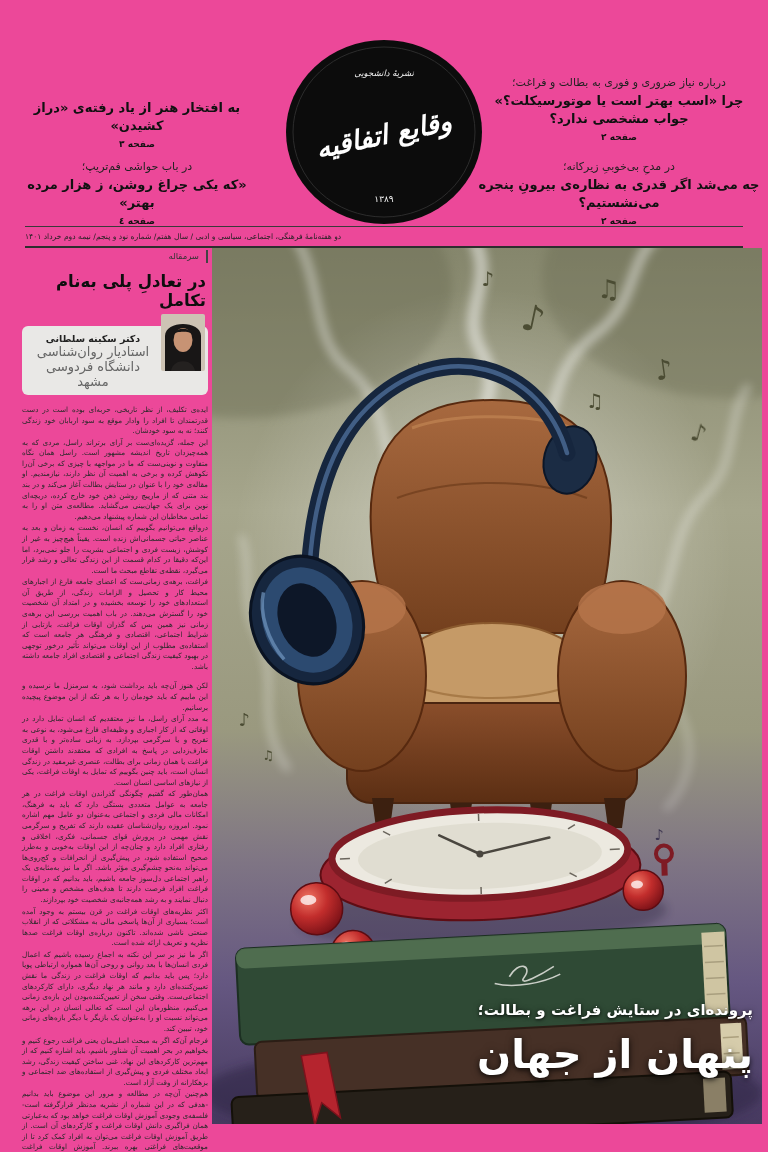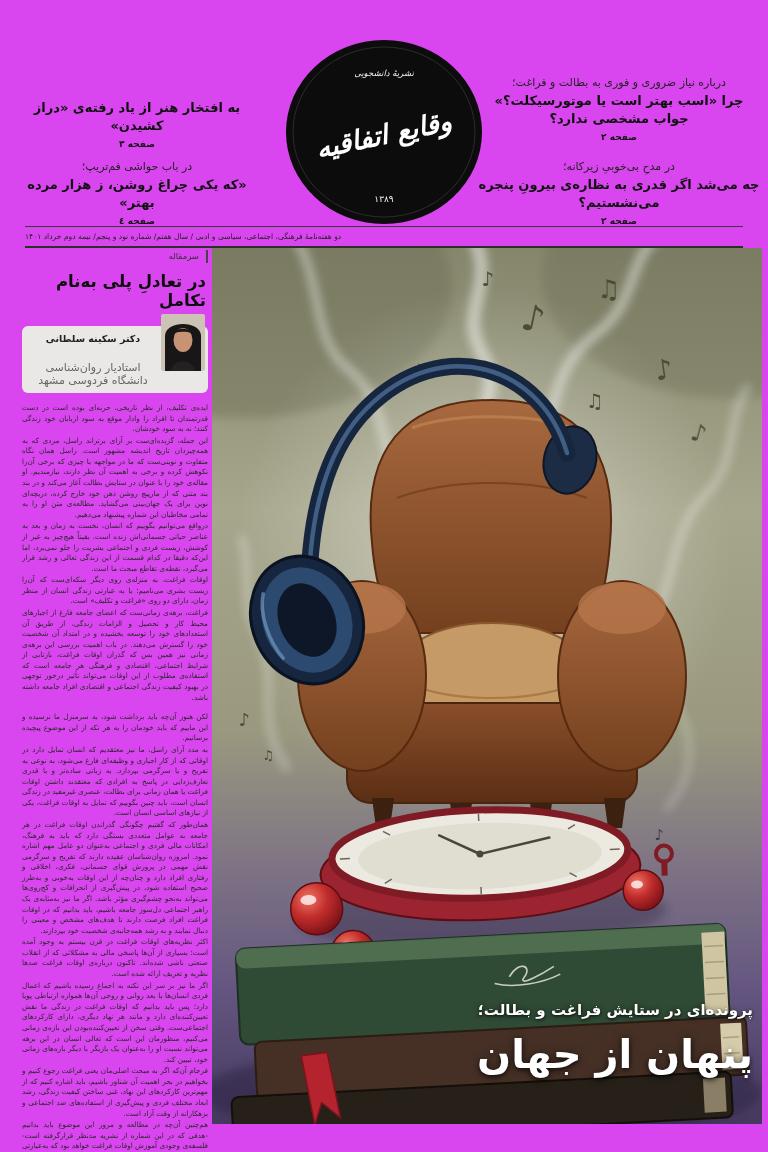--- a/index.html
+++ b/index.html
@@ -1,16 +1,16 @@
 <!DOCTYPE html>
 <html dir="rtl" lang="fa"><head>
 <meta charset="utf-8">
 <style>
   html,body{margin:0;padding:0;background:#fff;}
-  .page{position:relative;width:768px;height:1152px;background:#d946ef;overflow:hidden;
+  .page{position:relative;width:768px;height:1152px;background:#ec4899;overflow:hidden;
         font-family:"DejaVu Sans",sans-serif;direction:rtl;color:#1a1a1a;}
   
   .head-block{position:absolute;text-align:center;}
   .kicker{font-size:11px;color:#222;margin-bottom:3px;text-align:center;}
   .hl{font-size:13px;font-weight:bold;line-height:1.4;color:#111;}
   .pageno{font-size:9px;font-weight:bold;margin-top:4px;color:#111;}
   #head-right-top{top:76px;right:14px;width:270px;}
   #head-right-bottom{top:160px;right:4px;width:290px;}
   #head-left-top{top:99px;left:8px;width:258px;}
   #head-left-bottom{top:160px;left:8px;width:258px;}
@@ -20,21 +20,21 @@
     border-top:1px solid #3a3a3a;border-bottom:2px solid #2e2e2e;
     line-height:19px;text-align:left;font-size:7.6px;color:#222;}
   
   #article{position:absolute;top:250px;left:22px;width:186px;}
   .section-label{text-align:right;font-size:8.5px;color:#333;height:15px;}
   .section-label span{border-right:2px solid #444;padding-right:7px;display:inline-block;line-height:13px;}
   .article-title{font-size:16.5px;font-weight:bold;text-align:right;margin:7px 2px 4px 0;color:#0e0e0e;}
   .author-box{position:relative;background:#e9e8e6;border-radius:6px;margin:16px 0 10px;
     min-height:34px;padding:7px 52px 6px 8px;text-align:center;}
   .author-name{font-size:9.5px;font-weight:bold;color:#222;}
-  .author-affil{font-size:11px;color:#666;margin-top:17px;}
+  .author-affil{font-size:13px;color:#666;margin-top:0;}
   .author-photo{position:absolute;top:-12px;right:3px;width:44px;height:57px;border-radius:2px;overflow:hidden;}
   .body-text p{margin:0 0 1px;font-size:7.25px;line-height:1.46;text-align:justify;color:#2a2a2a;}
   .body-text p.gap-before{margin-top:9px;}
   
   #illustration{position:absolute;top:248px;left:212px;width:550px;height:876px;overflow:hidden;}
   #illustration svg{display:block;}
   .feature-kicker{position:absolute;right:9px;top:753px;font-size:15px;font-weight:bold;color:#fff;
     text-shadow:0 1px 3px rgba(0,0,0,.75),0 0 6px rgba(0,0,0,.4);}
   .feature-headline{position:absolute;right:9px;top:780px;font-size:40px;font-weight:bold;color:#fff;
     line-height:1.3;text-shadow:0 2px 5px rgba(0,0,0,.65),0 0 10px rgba(0,0,0,.35);}
@@ -93,21 +93,20 @@
           <path d="M10,57 C12,44 32,44 34,57 Z" fill="#242120"></path>
         </svg>
       </div>
       <div class="author-name">دکتر سکینه سلطانی</div>
       <div class="author-affil">استادیار روان‌شناسی دانشگاه فردوسی مشهد</div>
     </div>
     <div class="body-text">
       <p>ایده‌ی تکلیف، از نظر تاریخی، حربه‌ای بوده است در دست قدرتمندان تا افراد را وادار موقع به سود اربابان خود زندگی کنند؛ نه به سود خودشان.</p>
       <p>این جمله، گزیده‌ای‌ست بر آرای برتراند راسل، مردی که به همه‌چیزدان تاریخ اندیشه مشهور است. راسل همان نگاه متفاوت و نوینی‌ست که ما در مواجهه با چیزی که برخی آن‌را نکوهش کرده و برخی به اهمیت آن نظر دارند، نیازمندیم. او مقاله‌ی خود را با عنوان در ستایش بطالت آغاز می‌کند و در بند بند متنی که از مارپیچ روشن ذهن خود خارج کرده، دریچه‌ای نوین برای یک جهان‌بینی می‌گشاید. مطالعه‌ی متن او را به تمامی مخاطبان این شماره پیشنهاد می‌دهیم.</p>
       <p>درواقع می‌توانیم بگوییم که انسان، نخست به زمان و بعد به عناصر حیاتی جسمانی‌اش زنده است. یقیناً هیچ‌چیز به غیر از کوشش، زیست فردی و اجتماعی بشریت را جلو نمی‌برد، اما این‌که دقیقا در کدام قسمت از این زندگی تعالی و رشد قرار می‌گیرد، نقطه‌ی تقاطع مبحث ما است.</p>
-      <p>اوقات فراغت، به منزله‌ی روی دیگر سکه‌ای‌ست که آن‌را زیست بشری می‌نامیم؛ یا به عبارتی زندگی انسان از منظر زمان، دارای دو روی «فراغت و تکلیف» است.</p>
       <p>فراغت، برهه‌ی زمانی‌ست که اعضای جامعه فارغ از اجبارهای محیط کار و تحصیل و الزامات زندگی، از طریق آن استعدادهای خود را توسعه بخشیده و در امتداد آن شخصیت خود را گسترش می‌دهند. در باب اهمیت بررسی این برهه‌ی زمانی نیز همین بس که گذران اوقات فراغت، بازتابی از شرایط اجتماعی، اقتصادی و فرهنگی هر جامعه است که استفاده‌ی مطلوب از این اوقات می‌تواند تأثیر درخور توجهی در بهبود کیفیت زندگی اجتماعی و اقتصادی افراد جامعه داشته باشد.</p>
       <p class="gap-before">لکن هنوز آن‌چه باید برداشت شود، به سرمنزل ما نرسیده و این ماییم که باید خودمان را به هر تکه از این موضوع پیچیده برسانیم.</p>
       <p>به مدد آرای راسل، ما نیز معتقدیم که انسان تمایل دارد در اوقاتی که از کار اجباری و وظیفه‌ای فارغ می‌شود، به نوعی به تفریح و یا سرگرمی بپردازد. به زبانی ساده‌تر و با قدری تعارف‌زدایی در پاسخ به افرادی که معتقدند داشتن اوقات فراغت یا همان زمانی برای بطالت، عنصری غیرمفید در زندگی انسان است، باید چنین بگوییم که تمایل به اوقات فراغت، یکی از نیازهای اساسی انسان است.</p>
       <p>همان‌طور که گفتیم چگونگی گذراندن اوقات فراغت در هر جامعه به عوامل متعددی بستگی دارد که باید به فرهنگ، امکانات مالی فردی و اجتماعی به‌عنوان دو عامل مهم اشاره نمود. امروزه روان‌شناسان عقیده دارند که تفریح و سرگرمی نقش مهمی در پرورش قوای جسمانی، فکری، اخلاقی و رفتاری افراد دارد و چنان‌چه از این اوقات به‌خوبی و به‌طرز صحیح استفاده شود، در پیش‌گیری از انحرافات و کج‌روی‌ها می‌تواند به‌نحو چشم‌گیری مؤثر باشد. اگر ما نیز به‌مثابه‌ی یک راهبر اجتماعی دل‌سوز جامعه باشیم، باید بدانیم که در اوقات فراغت افراد فرصت دارند تا هدف‌های مشخص و معینی را دنبال نمایند و به رشد همه‌جانبه‌ی شخصیت خود بپردازند.</p>
       <p>اکثر نظریه‌های اوقات فراغت در قرن بیستم به وجود آمده است؛ بسیاری از آن‌ها پاسخی مالی به مشکلاتی که از انقلاب صنعتی ناشی شده‌اند. تاکنون درباره‌ی اوقات فراغت صدها نظریه و تعریف ارائه شده است.</p>
       <p>اگر ما نیز بر سر این نکته به اجماع رسیده باشیم که اعمال فردی انسان‌ها با بعد روانی و روحی آن‌ها همواره ارتباطی پویا دارد؛ پس باید بدانیم که اوقات فراغت در زندگی ما نقش تعیین‌کننده‌ای دارد و مانند هر نهاد دیگری، دارای کارکردهای اجتماعی‌ست. وقتی سخن از تعیین‌کننده‌بودن این بازه‌ی زمانی می‌کنیم، منظورمان این است که تعالی انسان در این برهه می‌تواند نسبت او را به‌عنوان یک بازیگر با دیگر بازه‌های زمانی خود، تبیین کند.</p>
       <p>فرجام آن‌که اگر به مبحث اصلی‌مان یعنی فراغت رجوع کنیم و بخواهیم در بحر اهمیت آن شناور باشیم، باید اشاره کنیم که از مهم‌ترین کارکردهای این نهاد، غنی ساختن کیفیت زندگی، رشد ابعاد مختلف فردی و پیش‌گیری از استفاده‌های ضد اجتماعی و بزهکارانه از وقت آزاد است.</p>
       <p>هم‌چنین آن‌چه در مطالعه و مرور این موضوع باید بدانیم -هدفی که در این شماره از نشریه مدنظر قرارگرفته است- فلسفه‌ی وجودی آموزش اوقات فراغت خواهد بود که به‌عبارتی همان فراگیری دانش اوقات فراغت و کارکردهای آن است. از طریق آموزش اوقات فراغت می‌توان به افراد کمک کرد تا از موقعیت‌های فراغتی بهره ببرند. آموزش اوقات فراغت هم‌چنین باعث می‌شود که ما از وقت و توانایی‌های خود آن‌گونه که خود می‌خواهیم و برای‌مان مطلوب است، بهره‌برداری کنیم؛ یعنی به‌موقع استراحت، تفریح، تأمل و کار کنیم و به خویشتن خود نزدیک شویم. در ستایش بطالت باید اشاره داشت که موقعیت‌های فراغتی، تفریحی و بازی در جامعه پلی‌ست جهت تکامل شهروندان و ارتقای سلامت جامعه.</p>
     </div>
   </div>

